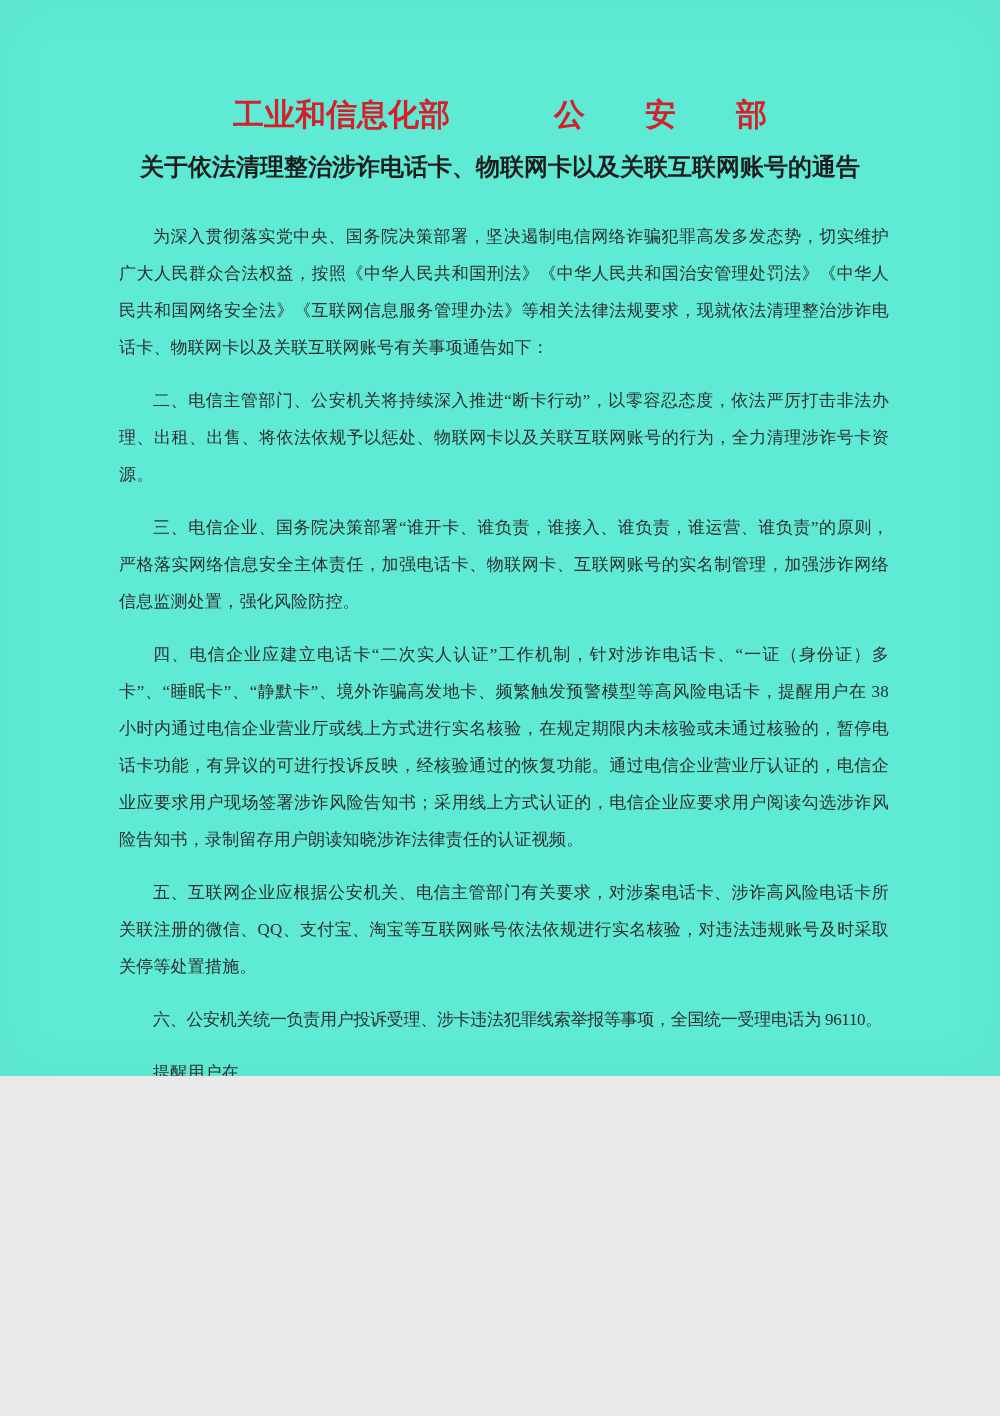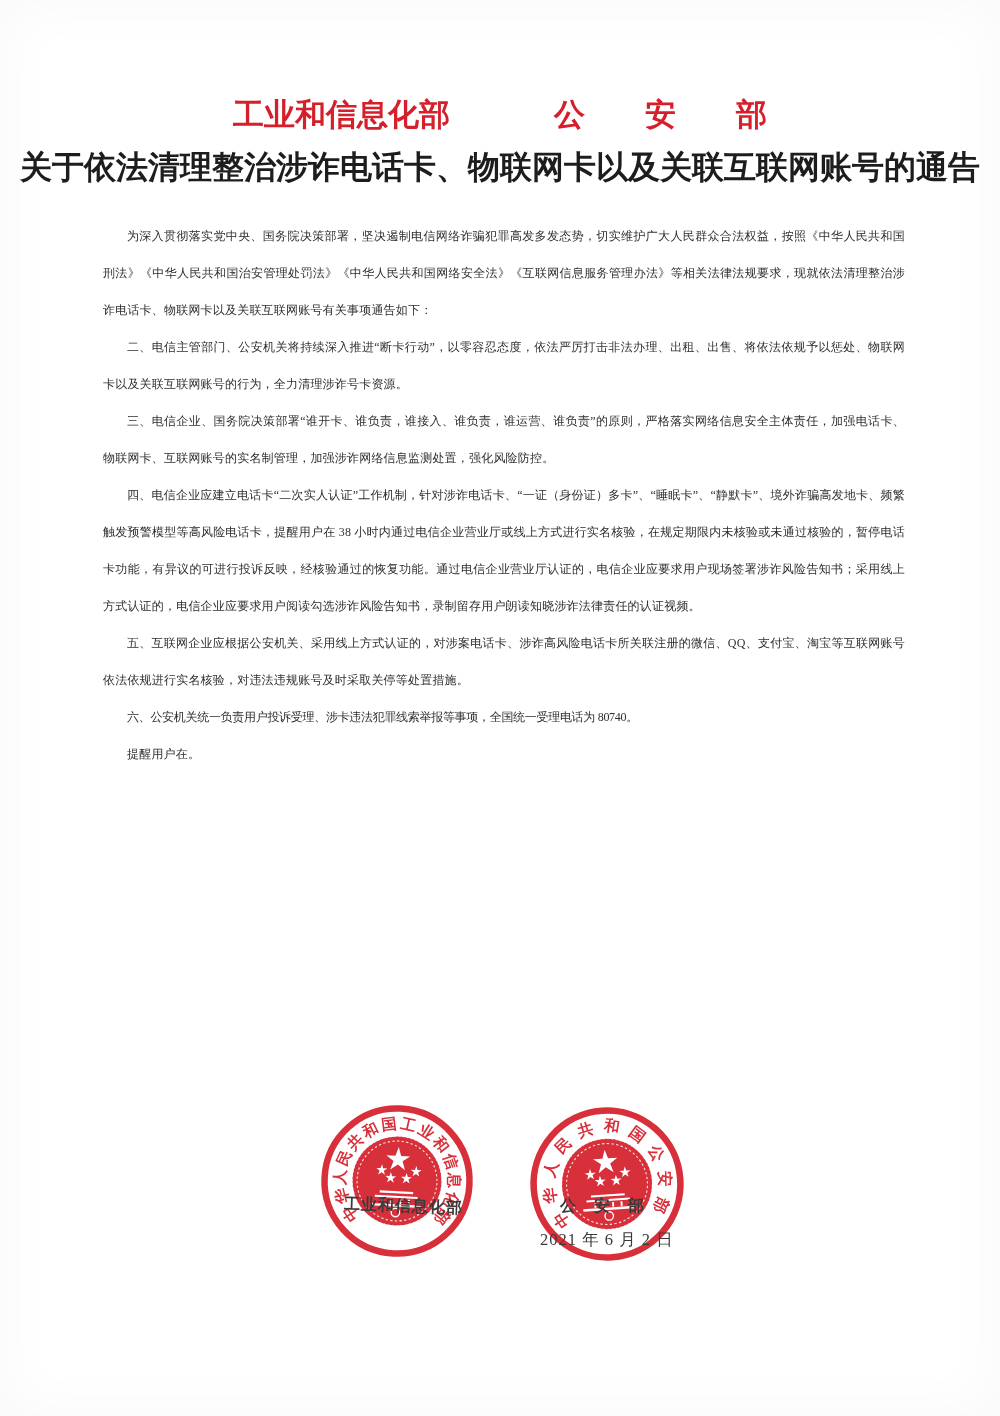--- a/index.html
+++ b/index.html
@@ -1,20 +1,20 @@
 <!DOCTYPE html>
 <html><head>
 <meta charset="utf-8">
 <style>
   html,body{margin:0;padding:0;background:#e9e9e9;}
   .page{
     position:relative;
-    width:1000px;height:1416px;
+    width:1000px;height:1076px;
     margin:0 auto;
-    background:#ffffff;
+    background:#5eead4;
     overflow:hidden;
     font-family:"Liberation Serif","DejaVu Serif",serif;
     color:#2e2e2e;
     box-shadow:inset 0 0 60px rgba(0,0,0,0.03);
   }
   .header-line{
     padding-top:96px;
     display:flex;
     justify-content:center;
     align-items:baseline;
@@ -26,32 +26,32 @@
     font-size:31px;
     font-weight:bold;
   }
   .ministry.spread{
     letter-spacing:60px;
     margin-right:-60px;
   }
   .doc-title{
     margin-top:18px;
     text-align:center;
-    font-size:32px;
+    font-size:24px;
     font-weight:bold;
     line-height:30px;
     color:#1d1d1d;
   }
   .body-text{
     margin-top:36px;
     padding:0 95px 0 103px;
   }
   .para{
-    margin:0;
-    font-size:12px;
+    margin:16px;
+    font-size:17px;
     line-height:37px;
     text-align:justify;
     text-indent:2em;
     letter-spacing:0.2px;
   }
   .para.tight{letter-spacing:-0.3px;}
   .seal{
     position:absolute;
     mix-blend-mode:multiply;
     opacity:0.93;
@@ -121,22 +121,22 @@
     <span class="ministry spread">公安部</span>
   </div>
 
   <div class="doc-title">关于依法清理整治涉诈电话卡、物联网卡以及关联互联网账号的通告</div>
 
   <div class="body-text">
     <p class="para">为深入贯彻落实党中央、国务院决策部署，坚决遏制电信网络诈骗犯罪高发多发态势，切实维护广大人民群众合法权益，按照《中华人民共和国刑法》《中华人民共和国治安管理处罚法》《中华人民共和国网络安全法》《互联网信息服务管理办法》等相关法律法规要求，现就依法清理整治涉诈电话卡、物联网卡以及关联互联网账号有关事项通告如下：</p>
     <p class="para">二、电信主管部门、公安机关将持续深入推进“断卡行动”，以零容忍态度，依法严厉打击非法办理、出租、出售、将依法依规予以惩处、物联网卡以及关联互联网账号的行为，全力清理涉诈号卡资源。</p>
     <p class="para">三、电信企业、国务院决策部署“谁开卡、谁负责，谁接入、谁负责，谁运营、谁负责”的原则，严格落实网络信息安全主体责任，加强电话卡、物联网卡、互联网账号的实名制管理，加强涉诈网络信息监测处置，强化风险防控。</p>
     <p class="para">四、电信企业应建立电话卡“二次实人认证”工作机制，针对涉诈电话卡、“一证（身份证）多卡”、“睡眠卡”、“静默卡”、境外诈骗高发地卡、频繁触发预警模型等高风险电话卡，提醒用户在 38 小时内通过电信企业营业厅或线上方式进行实名核验，在规定期限内未核验或未通过核验的，暂停电话卡功能，有异议的可进行投诉反映，经核验通过的恢复功能。通过电信企业营业厅认证的，电信企业应要求用户现场签署涉诈风险告知书；采用线上方式认证的，电信企业应要求用户阅读勾选涉诈风险告知书，录制留存用户朗读知晓涉诈法律责任的认证视频。</p>
-    <p class="para">五、互联网企业应根据公安机关、采用线上方式认证的，对涉案电话卡、涉诈高风险电话卡所关联注册的微信、QQ、支付宝、淘宝等互联网账号依法依规进行实名核验，对违法违规账号及时采取关停等处置措施。</p>
-    <p class="para tight">六、公安机关统一负责用户投诉受理、涉卡违法犯罪线索举报等事项，全国统一受理电话为 80740。</p>
+    <p class="para">五、互联网企业应根据公安机关、电信主管部门有关要求，对涉案电话卡、涉诈高风险电话卡所关联注册的微信、QQ、支付宝、淘宝等互联网账号依法依规进行实名核验，对违法违规账号及时采取关停等处置措施。</p>
+    <p class="para tight">六、公安机关统一负责用户投诉受理、涉卡违法犯罪线索举报等事项，全国统一受理电话为 96110。</p>
     <p class="para">提醒用户在。</p>
   </div>
 
   <span class="signature sig-left">工业和信息化部</span>
   <span class="signature sig-right">公安部</span>
   <span class="seal-date">2021 年 6 月 2 日</span>
 
   <svg class="seal seal-left" viewBox="0 0 170 170">
     <circle cx="85" cy="85" r="78" fill="none" stroke="#d5202c" stroke-width="7"></circle>
     <use href="#emblem"></use>

